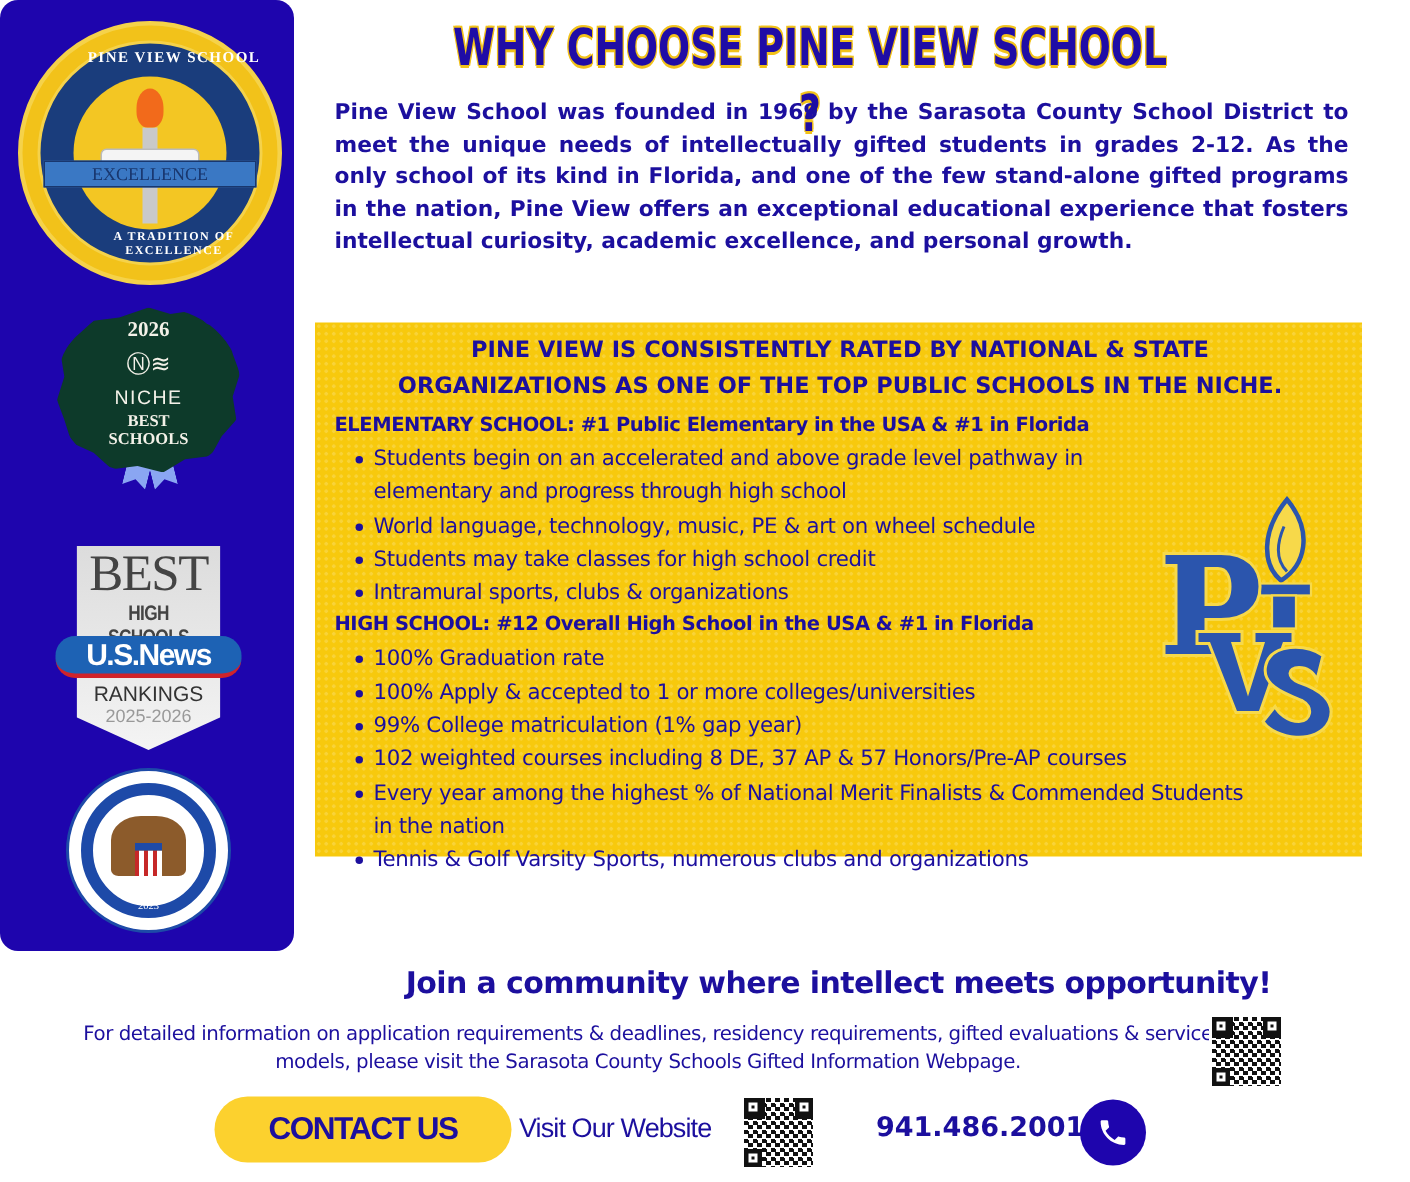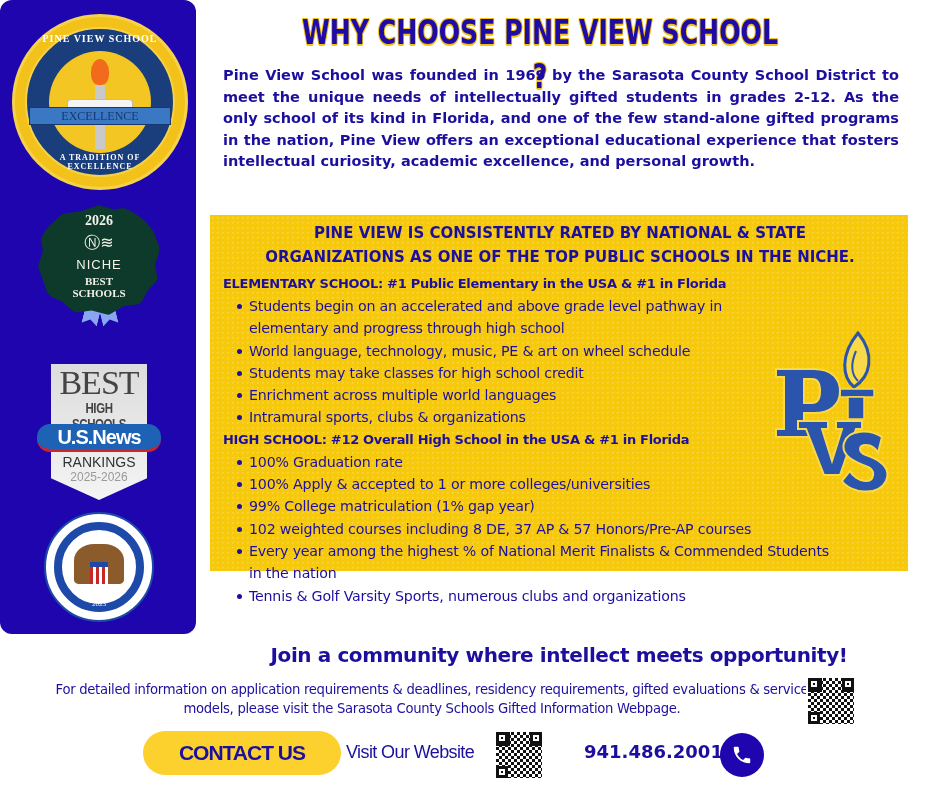--- a/index.html
+++ b/index.html
@@ -17,21 +17,21 @@
   }
   .seal-inner {
     position: absolute; left: 10px; top: 10px; width: 150px; height: 150px; border-radius: 50%;
     background: #1a3d7c; border: 2px solid #f5d24a;
   }
   .seal-core {
     position: absolute; left: 22px; top: 22px; width: 102px; height: 102px; border-radius: 50%;
     background: #f3c623;
   }
   .seal-top-text, .seal-bottom-text {
-    position: absolute; left: 0; width: 100%; text-align: center;
+    position: absolute; left: 16px; width: 100%; text-align: center;
     font-family: "Liberation Serif", serif; font-weight: bold; color: #fff; font-size: 10px; letter-spacing: 1px;
   }
   .seal-top-text { top: 4px; }
   .seal-bottom-text { bottom: 4px; font-size: 8px; }
   .seal-flame {
     position: absolute; left: 42px; top: 8px; width: 18px; height: 26px;
     background: #f26a1b; border-radius: 50% 50% 40% 40%;
   }
   .seal-book {
     position: absolute; left: 18px; top: 48px; width: 66px; height: 22px; background: #f4f4f4;
@@ -227,21 +227,20 @@
     <div>
       <div class="section-title">ELEMENTARY SCHOOL: #1 Public Elementary in the USA &amp; #1 in Florida</div>
       <ul class="bullets">
         <li style="width:560px">Students begin on an accelerated and above grade level pathway in elementary and progress through high school</li>
         <li>World language, technology, music, PE &amp; art on wheel schedule</li>
       </ul>
     </div>
     <div>
       <ul class="bullets">
         <li>Students may take classes for high school credit</li>
-        <li>Enrichment across multiple world languages</li>
         <li>Intramural sports, clubs &amp; organizations</li>
       </ul>
     </div>
     <div>
       <div class="section-title">HIGH SCHOOL: #12 Overall High School in the USA &amp; #1 in Florida</div>
       <ul class="bullets">
         <li>100% Graduation rate</li>
         <li>100% Apply &amp; accepted to 1 or more colleges/universities</li>
         <li>99% College matriculation (1% gap year)</li>
         <li>102 weighted courses including 8 DE, 37 AP &amp; 57 Honors/Pre-AP courses</li>

